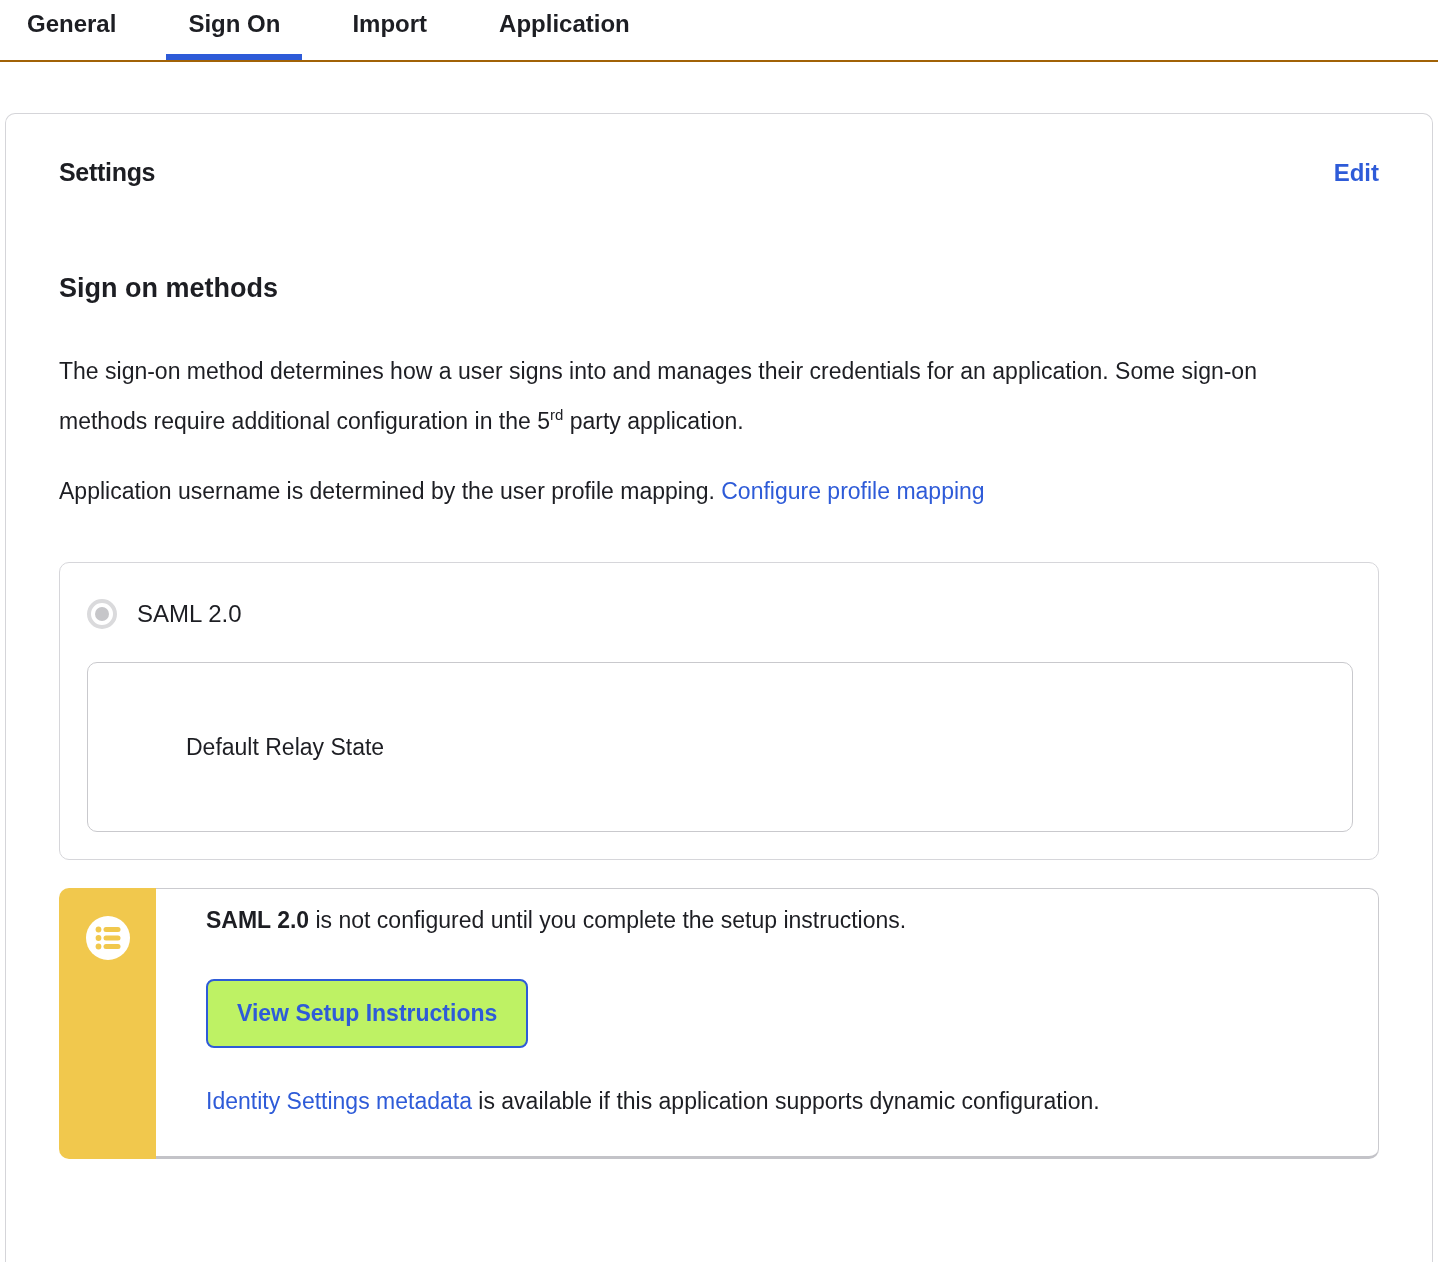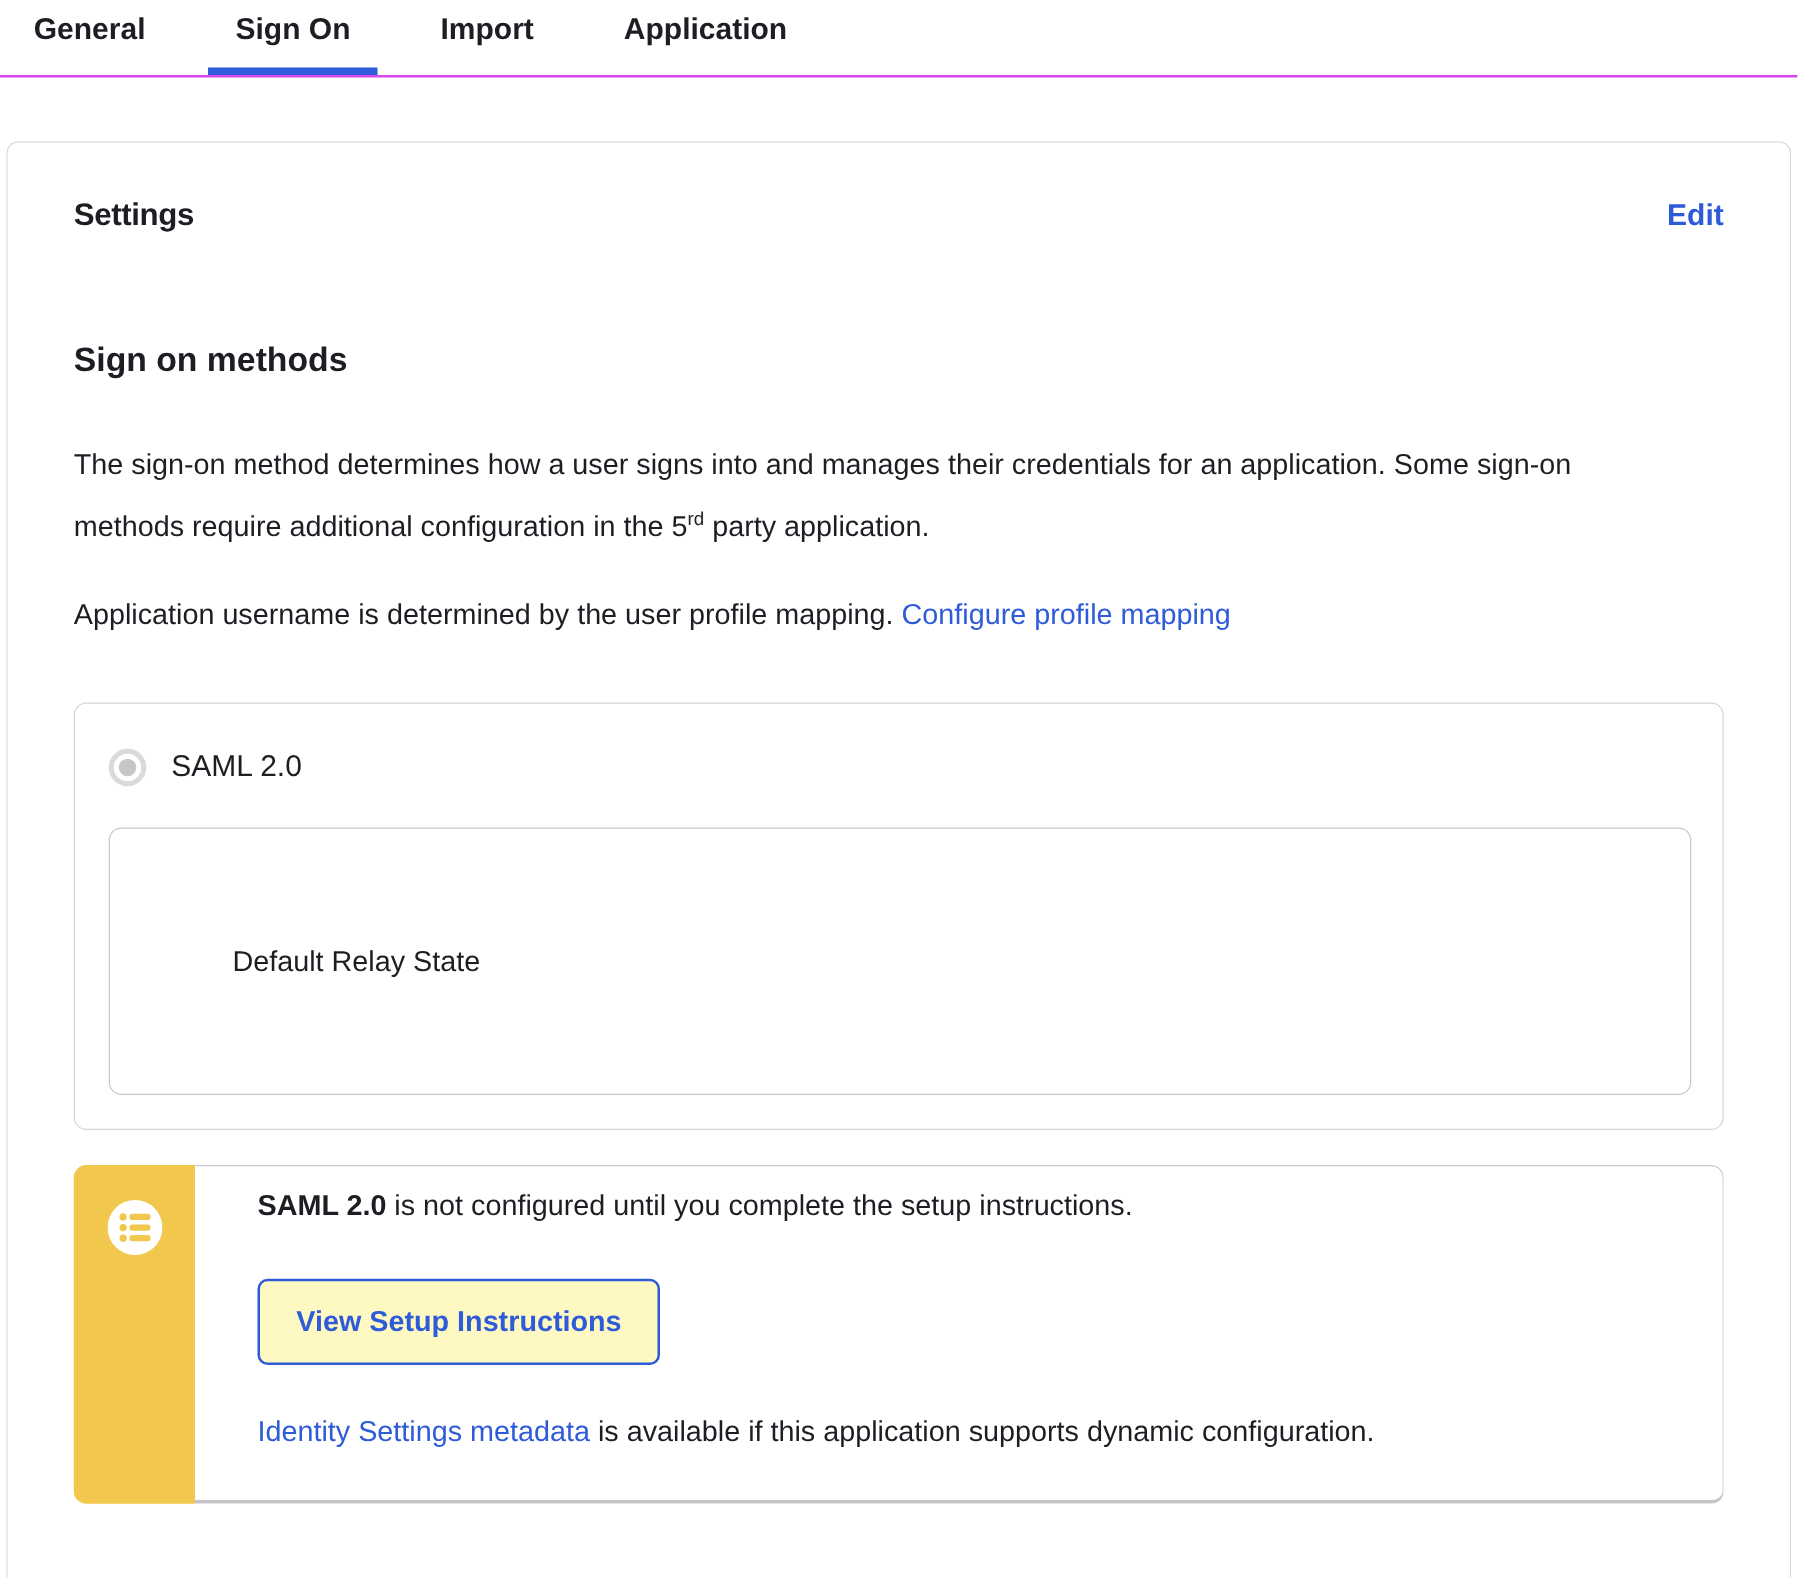--- a/index.html
+++ b/index.html
@@ -10,21 +10,21 @@
     background: #ffffff;
     font-family: "Liberation Sans", sans-serif;
     color: #1d1e23;
   }
 
   
   .tabbar {
     display: flex;
     align-items: stretch;
     padding-left: 5px;
-    border-bottom: 2px solid #d946ef;
+    border-bottom: 2px solid #a16207;
     height: 62px;
   }
   .tab {
     font-size: 24px;
     font-weight: 700;
     padding: 10px 22px 0 22px;
     margin-right: 28px;
     color: #1d1e23;
     cursor: pointer;
     white-space: nowrap;
@@ -116,21 +116,21 @@
     background: #c6c6c9;
   }
   .radio-label {
     font-size: 24px;
     color: #1d1e23;
   }
   .relay-box {
     margin-top: 33px;
     border: 1px solid #c9c9cd;
     border-radius: 10px;
-    height: 214px;
+    height: 170px;
     display: flex;
     align-items: center;
     padding-left: 98px;
     font-size: 23px;
   }
 
   
   .banner {
     margin-top: 28px;
     display: flex;
@@ -153,21 +153,21 @@
     border-radius: 0 10px 10px 0;
     padding: 16px 40px 40px 50px;
     background: #ffffff;
   }
   .banner-line { font-size: 23px; line-height: 30px; margin: 0; }
   .banner-line b { font-weight: 700; }
 
   .setup-btn {
     margin-top: 44px;
     display: inline-block;
-    background: #fef9c3;
+    background: #bef264;
     border: 2px solid #2e5bd8;
     border-radius: 8px;
     color: #2e5bd8;
     font-family: "Liberation Sans", sans-serif;
     font-size: 23px;
     font-weight: 700;
     padding: 19px 29px;
     cursor: pointer;
   }
   .metadata-line { margin-top: 38px; font-size: 23px; line-height: 30px; }

